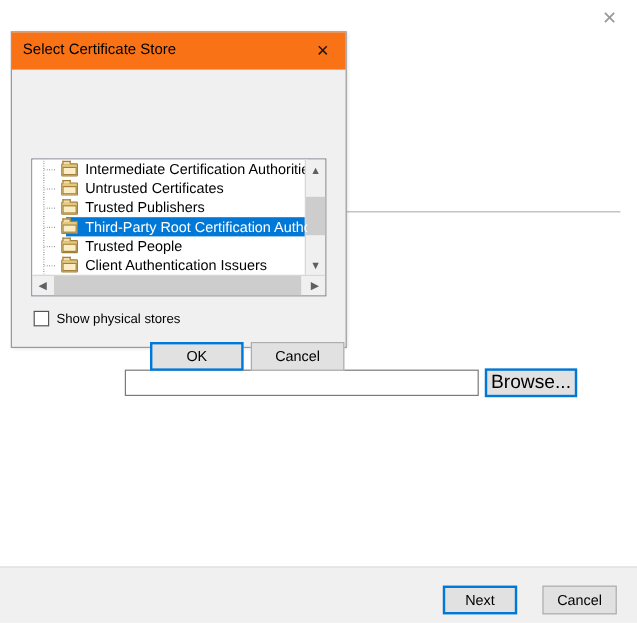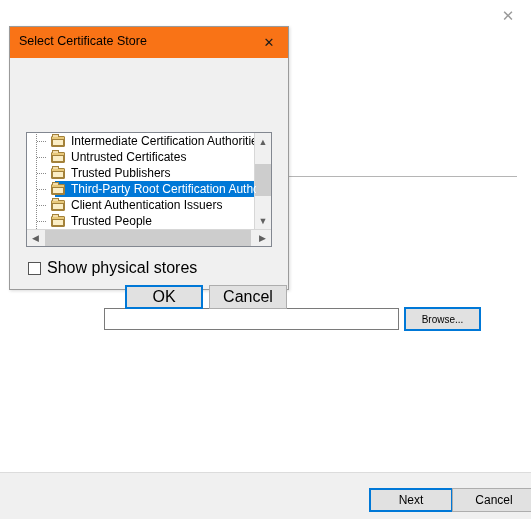--- a/index.html
+++ b/index.html
@@ -85,36 +85,36 @@
     position: absolute;
     left: 404px; top: 276px;
     width: 77px; height: 24px;
     background: #e1e1e1;
     border: 2px solid #0078d7;
     box-sizing: border-box;
     display: flex;
     align-items: center;
     justify-content: center;
     font-family: "Liberation Sans", sans-serif;
-    font-size: 10px;
+    font-size: 16px;
     color: #000;
     cursor: default;
   }
 
   #wizard-footer {
     position: absolute;
     left: 0; top: 472px;
     width: 531px; height: 47px;
     background: #f0f0f0;
     border-top: 1px solid #dcdcdc;
     box-sizing: border-box;
   }
   .footer-button {
     position: absolute;
-    width: 84px; height: 24px;
+    width: 62px; height: 24px;
     display: flex;
     align-items: center;
     justify-content: center;
     font-family: "Liberation Sans", sans-serif;
     font-size: 12px;
     color: #000;
     background: #e1e1e1;
     box-sizing: border-box;
     cursor: default;
   }
@@ -343,34 +343,34 @@
     cursor: default;
   }
   #show-physical-checkbox {
     width: 13px; height: 13px;
     border: 1px solid #555555;
     background: #ffffff;
     box-sizing: border-box;
     margin-right: 6px;
   }
   #show-physical-label {
-    font-size: 16px;
+    font-size: 11px;
     color: #000;
     white-space: nowrap;
   }
 
   
   .dlg-button {
     position: absolute;
     width: 78px; height: 24px;
     display: flex;
     align-items: center;
     justify-content: center;
     font-family: "Liberation Sans", sans-serif;
-    font-size: 16px;
+    font-size: 12px;
     color: #000;
     background: #e1e1e1;
     box-sizing: border-box;
     cursor: default;
   }
   #btn-ok {
     left: 115px; top: 258px;
     border: 2px solid #0078d7;
   }
   #btn-cancel-dialog {
@@ -452,30 +452,30 @@
           </span>
           <span class="tree-label">Third-Party Root Certification Authorities</span>
         </div>
         <div class="tree-row">
           <span class="tree-line"></span>
           <span class="folder-icon">
             <span class="f-back"></span>
             <span class="f-tab"></span>
             <span class="f-front"></span>
           </span>
+          <span class="tree-label">Trusted People</span>
+        </div>
+        <div class="tree-row">
+          <span class="tree-line"></span>
+          <span class="folder-icon">
+            <span class="f-back"></span>
+            <span class="f-tab"></span>
+            <span class="f-front"></span>
+          </span>
           <span class="tree-label">Client Authentication Issuers</span>
-        </div>
-        <div class="tree-row">
-          <span class="tree-line"></span>
-          <span class="folder-icon">
-            <span class="f-back"></span>
-            <span class="f-tab"></span>
-            <span class="f-front"></span>
-          </span>
-          <span class="tree-label">Trusted People</span>
         </div>
       </div>
 
     <div id="v-scrollbar">
       <div class="sb-arrow" id="v-arrow-up">▲</div>
       <div id="v-thumb"></div>
       <div class="sb-arrow" id="v-arrow-down">▼</div>
     </div>
 
     <div id="h-scrollbar">

